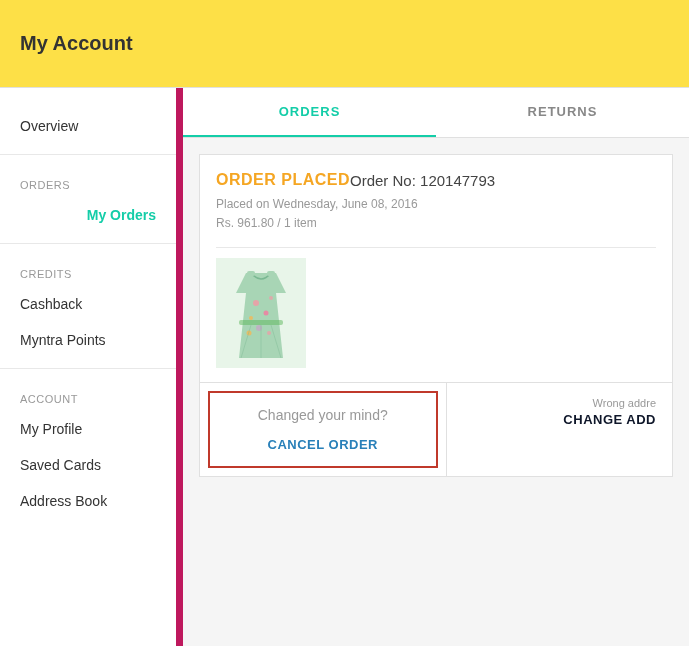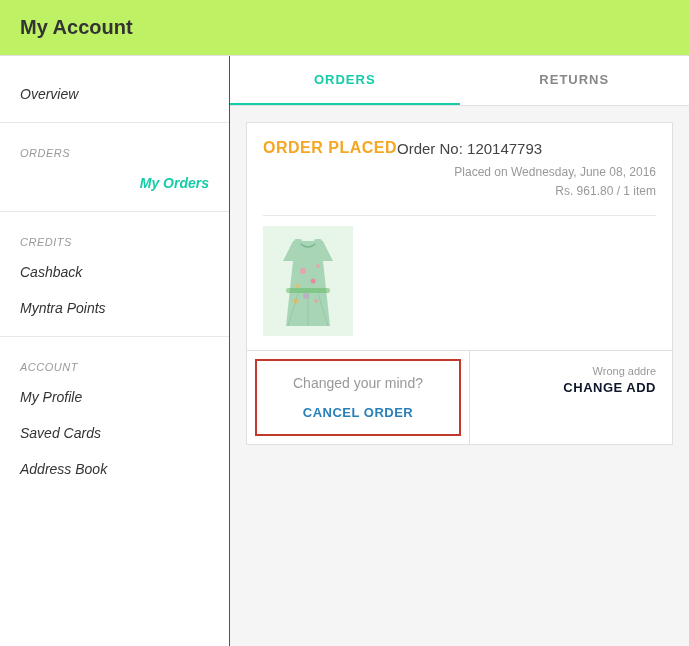--- a/index.html
+++ b/index.html
@@ -10,42 +10,41 @@
       height: 646px;
       overflow: hidden;
       font-size: 14px;
     }
     .container {
       display: flex;
       flex-direction: column;
       height: 100%;
     }
     .header {
-      background: #bef264;
-      padding: 16px 20px;
+      background: #fde047;
+      padding: 32px 20px;
       border-bottom: 1px solid #e0e0e0;
     }
     .header h1 {
       font-size: 20px;
       font-weight: bold;
       color: #333;
     }
     .main {
       display: flex;
       flex: 1;
       overflow: hidden;
     }
     
     .sidebar {
-      width: 230px;
+      width: 183px;
       background: #fff;
-      border-right: 1px solid #be185d;
+      border-right: 7px solid #be185d;
       padding: 20px 0;
       flex-shrink: 0;
-      font-style: italic;
     }
     .sidebar-item {
       padding: 10px 20px;
       color: #333;
       cursor: pointer;
       font-size: 14px;
     }
     .sidebar-item.active {
       color: #14cda8;
       font-weight: bold;
@@ -117,21 +116,20 @@
     }
     .order-number {
       color: #444;
       font-size: 15px;
     }
     .order-meta {
       color: #999;
       font-size: 12px;
       margin-bottom: 14px;
       line-height: 1.6;
-      text-align: right;
     }
     .divider-line {
       border: none;
       border-top: 1px solid #e8e8e8;
       margin: 10px 0;
     }
     .shipment-label {
       font-size: 14px;
       color: #555;
       margin-bottom: 12px;

